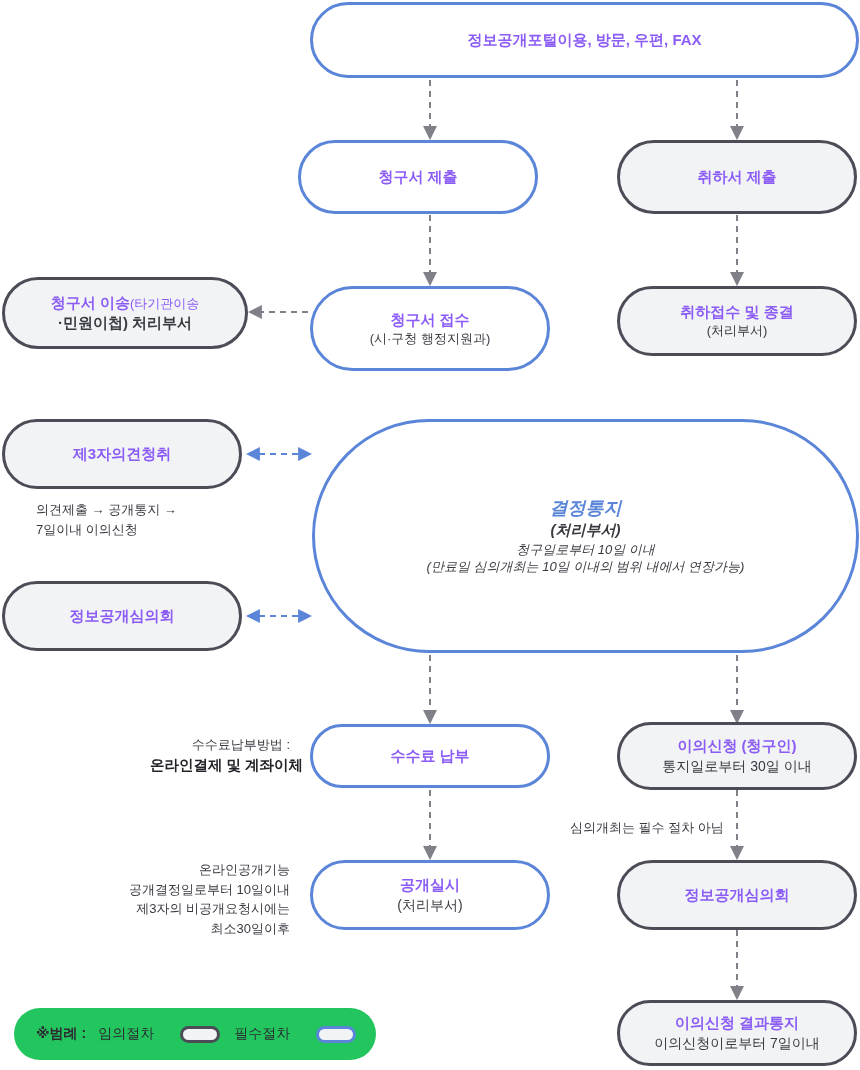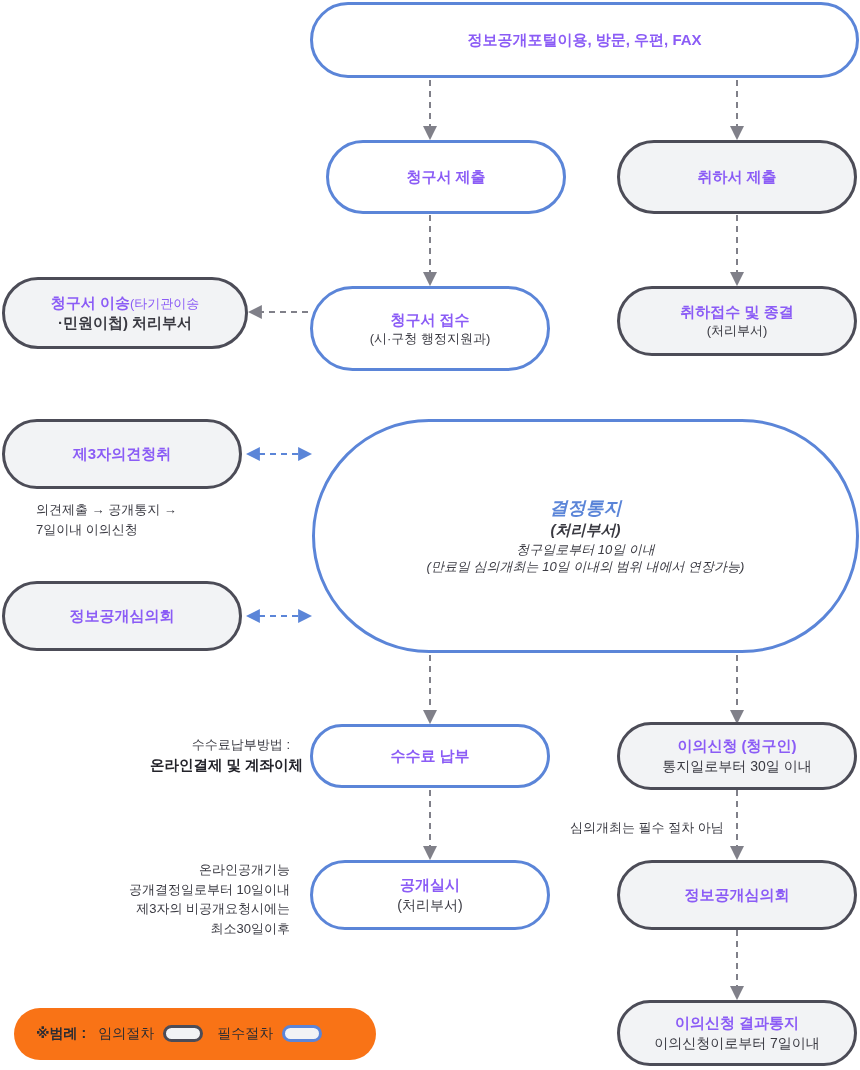--- a/index.html
+++ b/index.html
@@ -88,37 +88,38 @@
     color: #23232a;
   }
 
   
   #legend {
     position: absolute;
     left: 14px;
     top: 1008px;
     width: 362px;
     height: 52px;
-    background: #f97316;
+    background: #22c55e;
     border-radius: 26px;
     display: flex;
     align-items: center;
     padding-left: 22px;
     box-sizing: border-box;
     gap: 12px;
   }
   #legend .leg-label {
     font-size: 14px;
     font-weight: bold;
     color: #2c2c32;
     white-space: nowrap;
   }
   #legend .leg-item {
     display: flex;
-    gap: 9px;
+    align-items: center;
+    gap: 26px;
   }
   #legend .leg-text {
     font-size: 14px;
     color: #2c2c32;
     white-space: nowrap;
   }
   .pill {
     width: 40px;
     height: 17px;
     border-radius: 999px;
@@ -166,21 +167,21 @@
 
   <line x1="737" y1="790" x2="737" y2="858" stroke="#808089" stroke-width="2" stroke-dasharray="6 5" marker-end="url(#ah-gray)"></line>
 
   <line x1="737" y1="930" x2="737" y2="998" stroke="#808089" stroke-width="2" stroke-dasharray="6 5" marker-end="url(#ah-gray)"></line>
 </svg>
 
 <div class="node required" style="left:310px; top:2px; width:549px; height:76px;">
   <span class="title">정보공개포털이용, 방문, 우편, FAX</span>
 </div>
 
-<div class="node required" style="left:326px; top:140px; width:240px; height:74px;">
+<div class="node required" style="left:298px; top:140px; width:240px; height:74px;">
   <span class="title">청구서 제출</span>
 </div>
 
 <div class="node optional" style="left:617px; top:140px; width:240px; height:74px;">
   <span class="title">취하서 제출</span>
 </div>
 
 <div class="node optional" style="left:2px; top:277px; width:246px; height:72px;">
   <span class="title">
     <span>청구서 이송</span><span class="title-inline-sub">(타기관이송</span>

